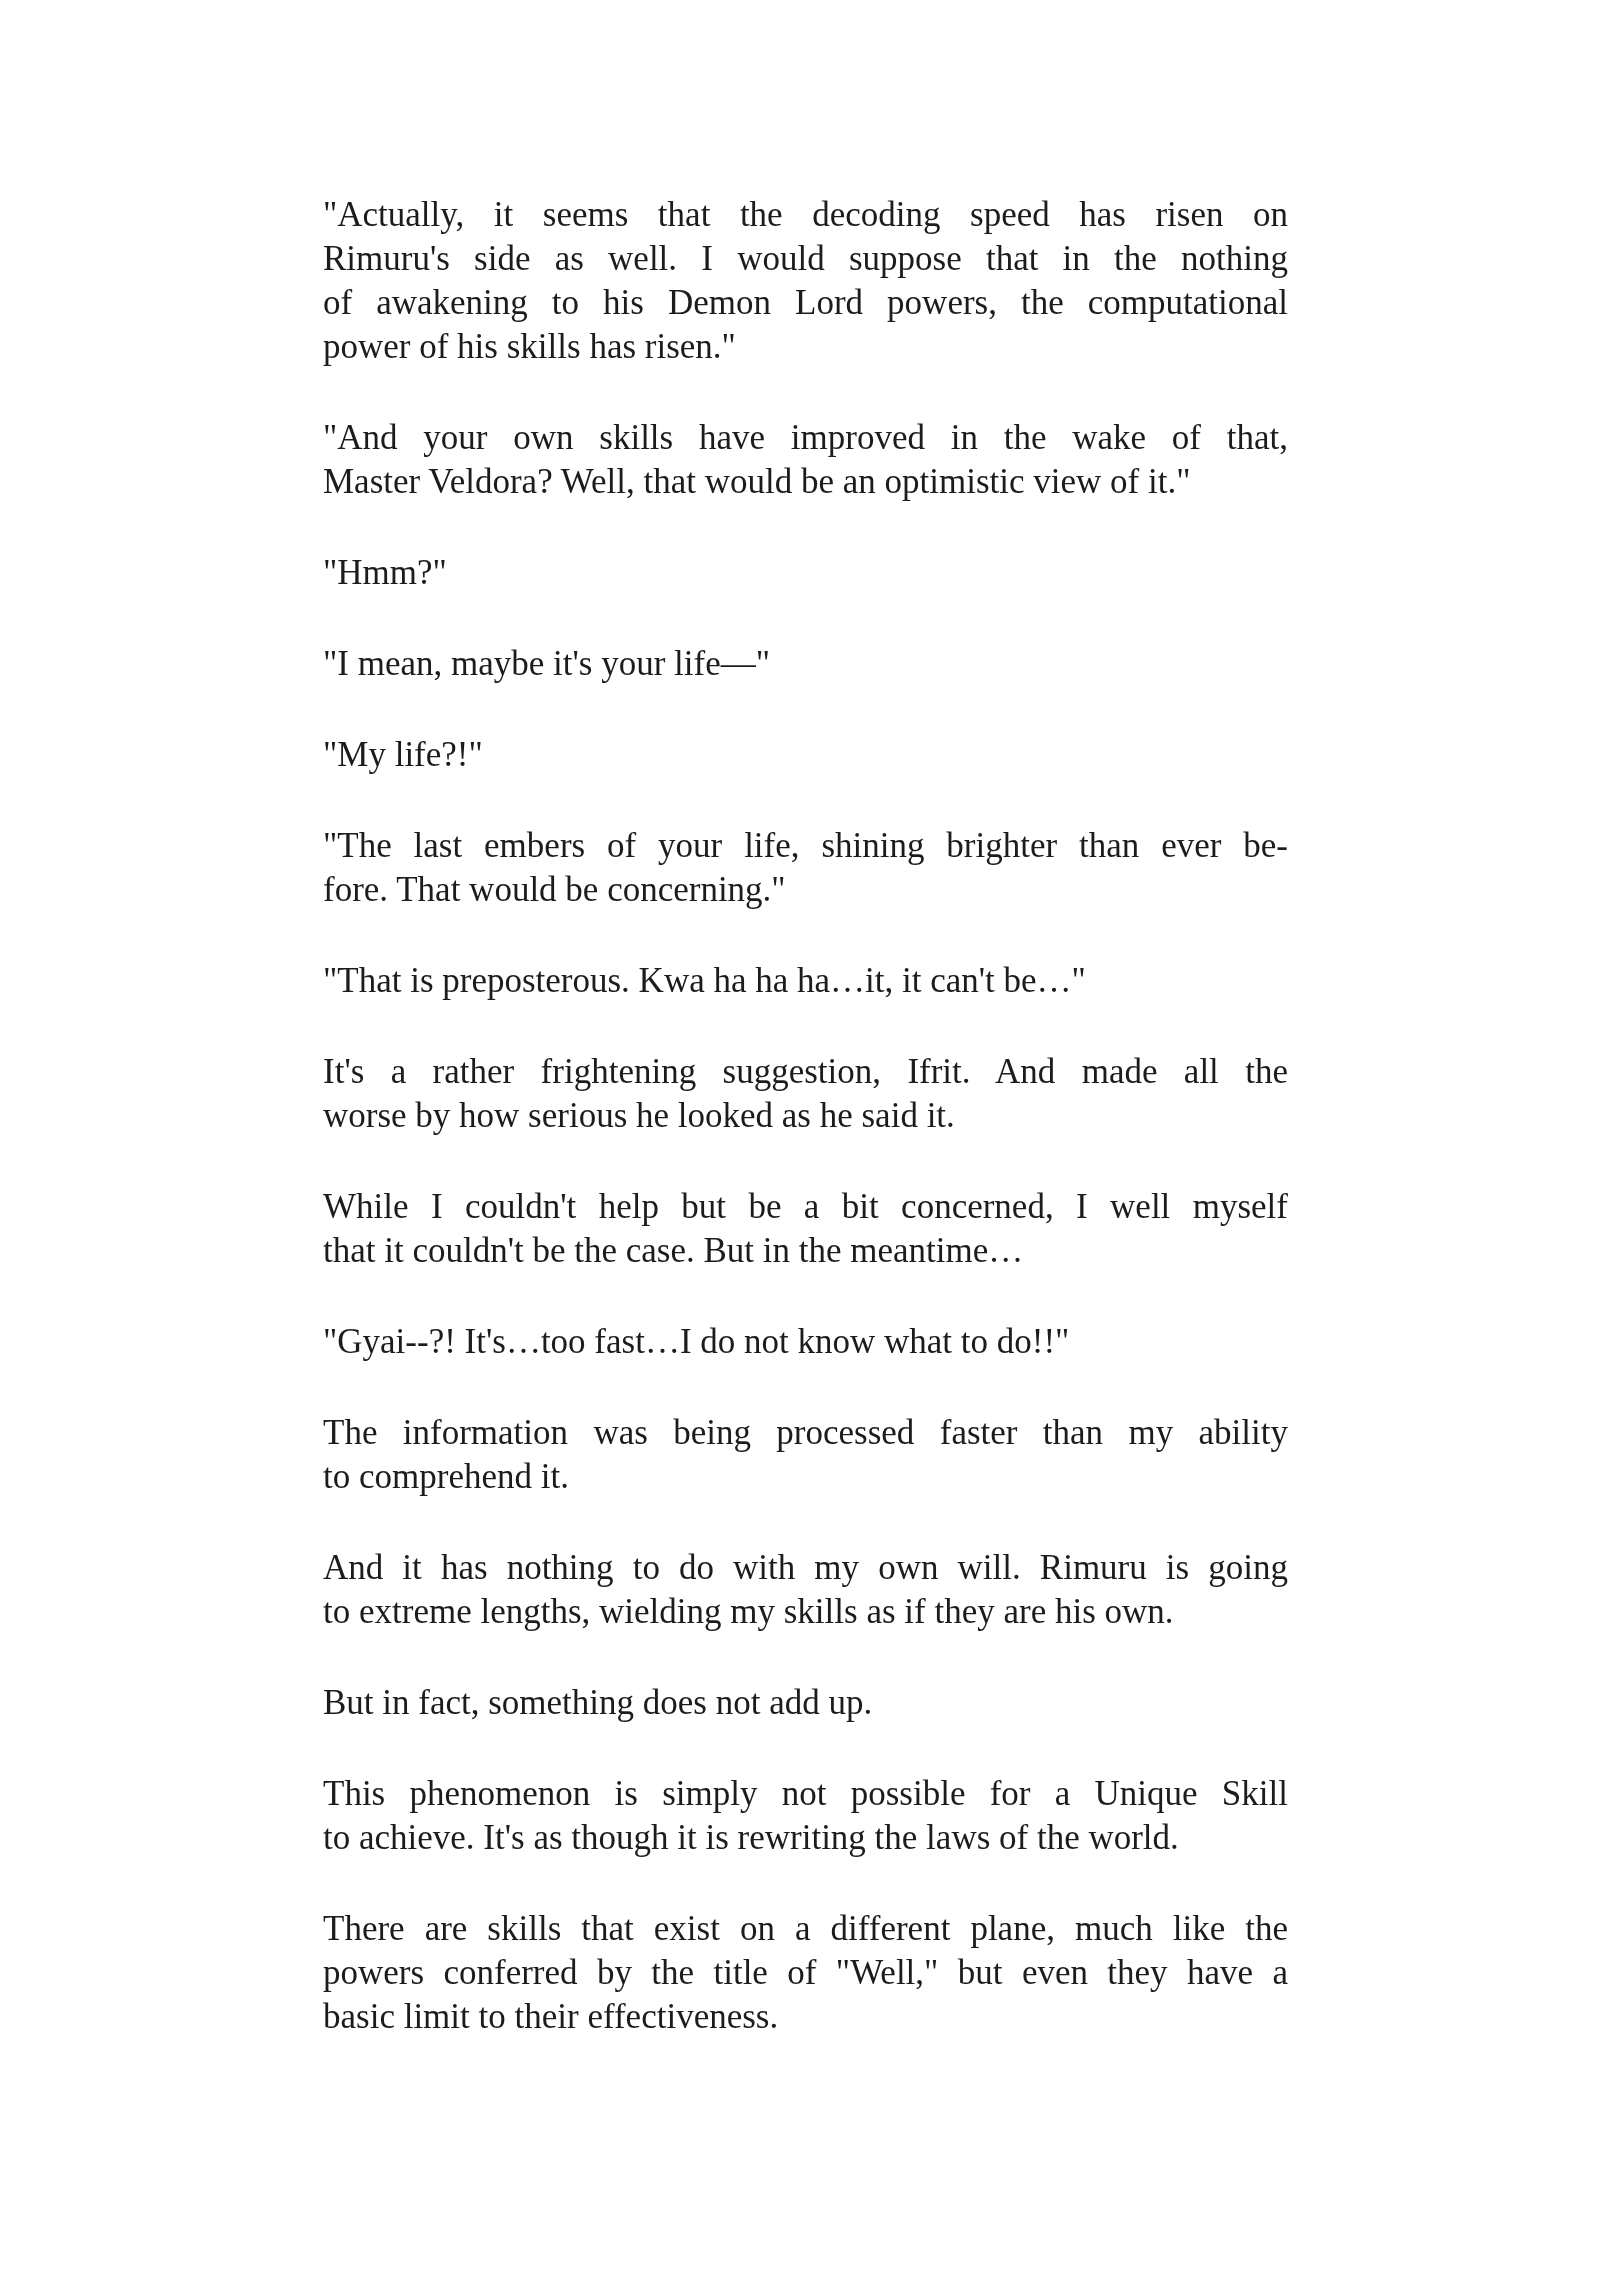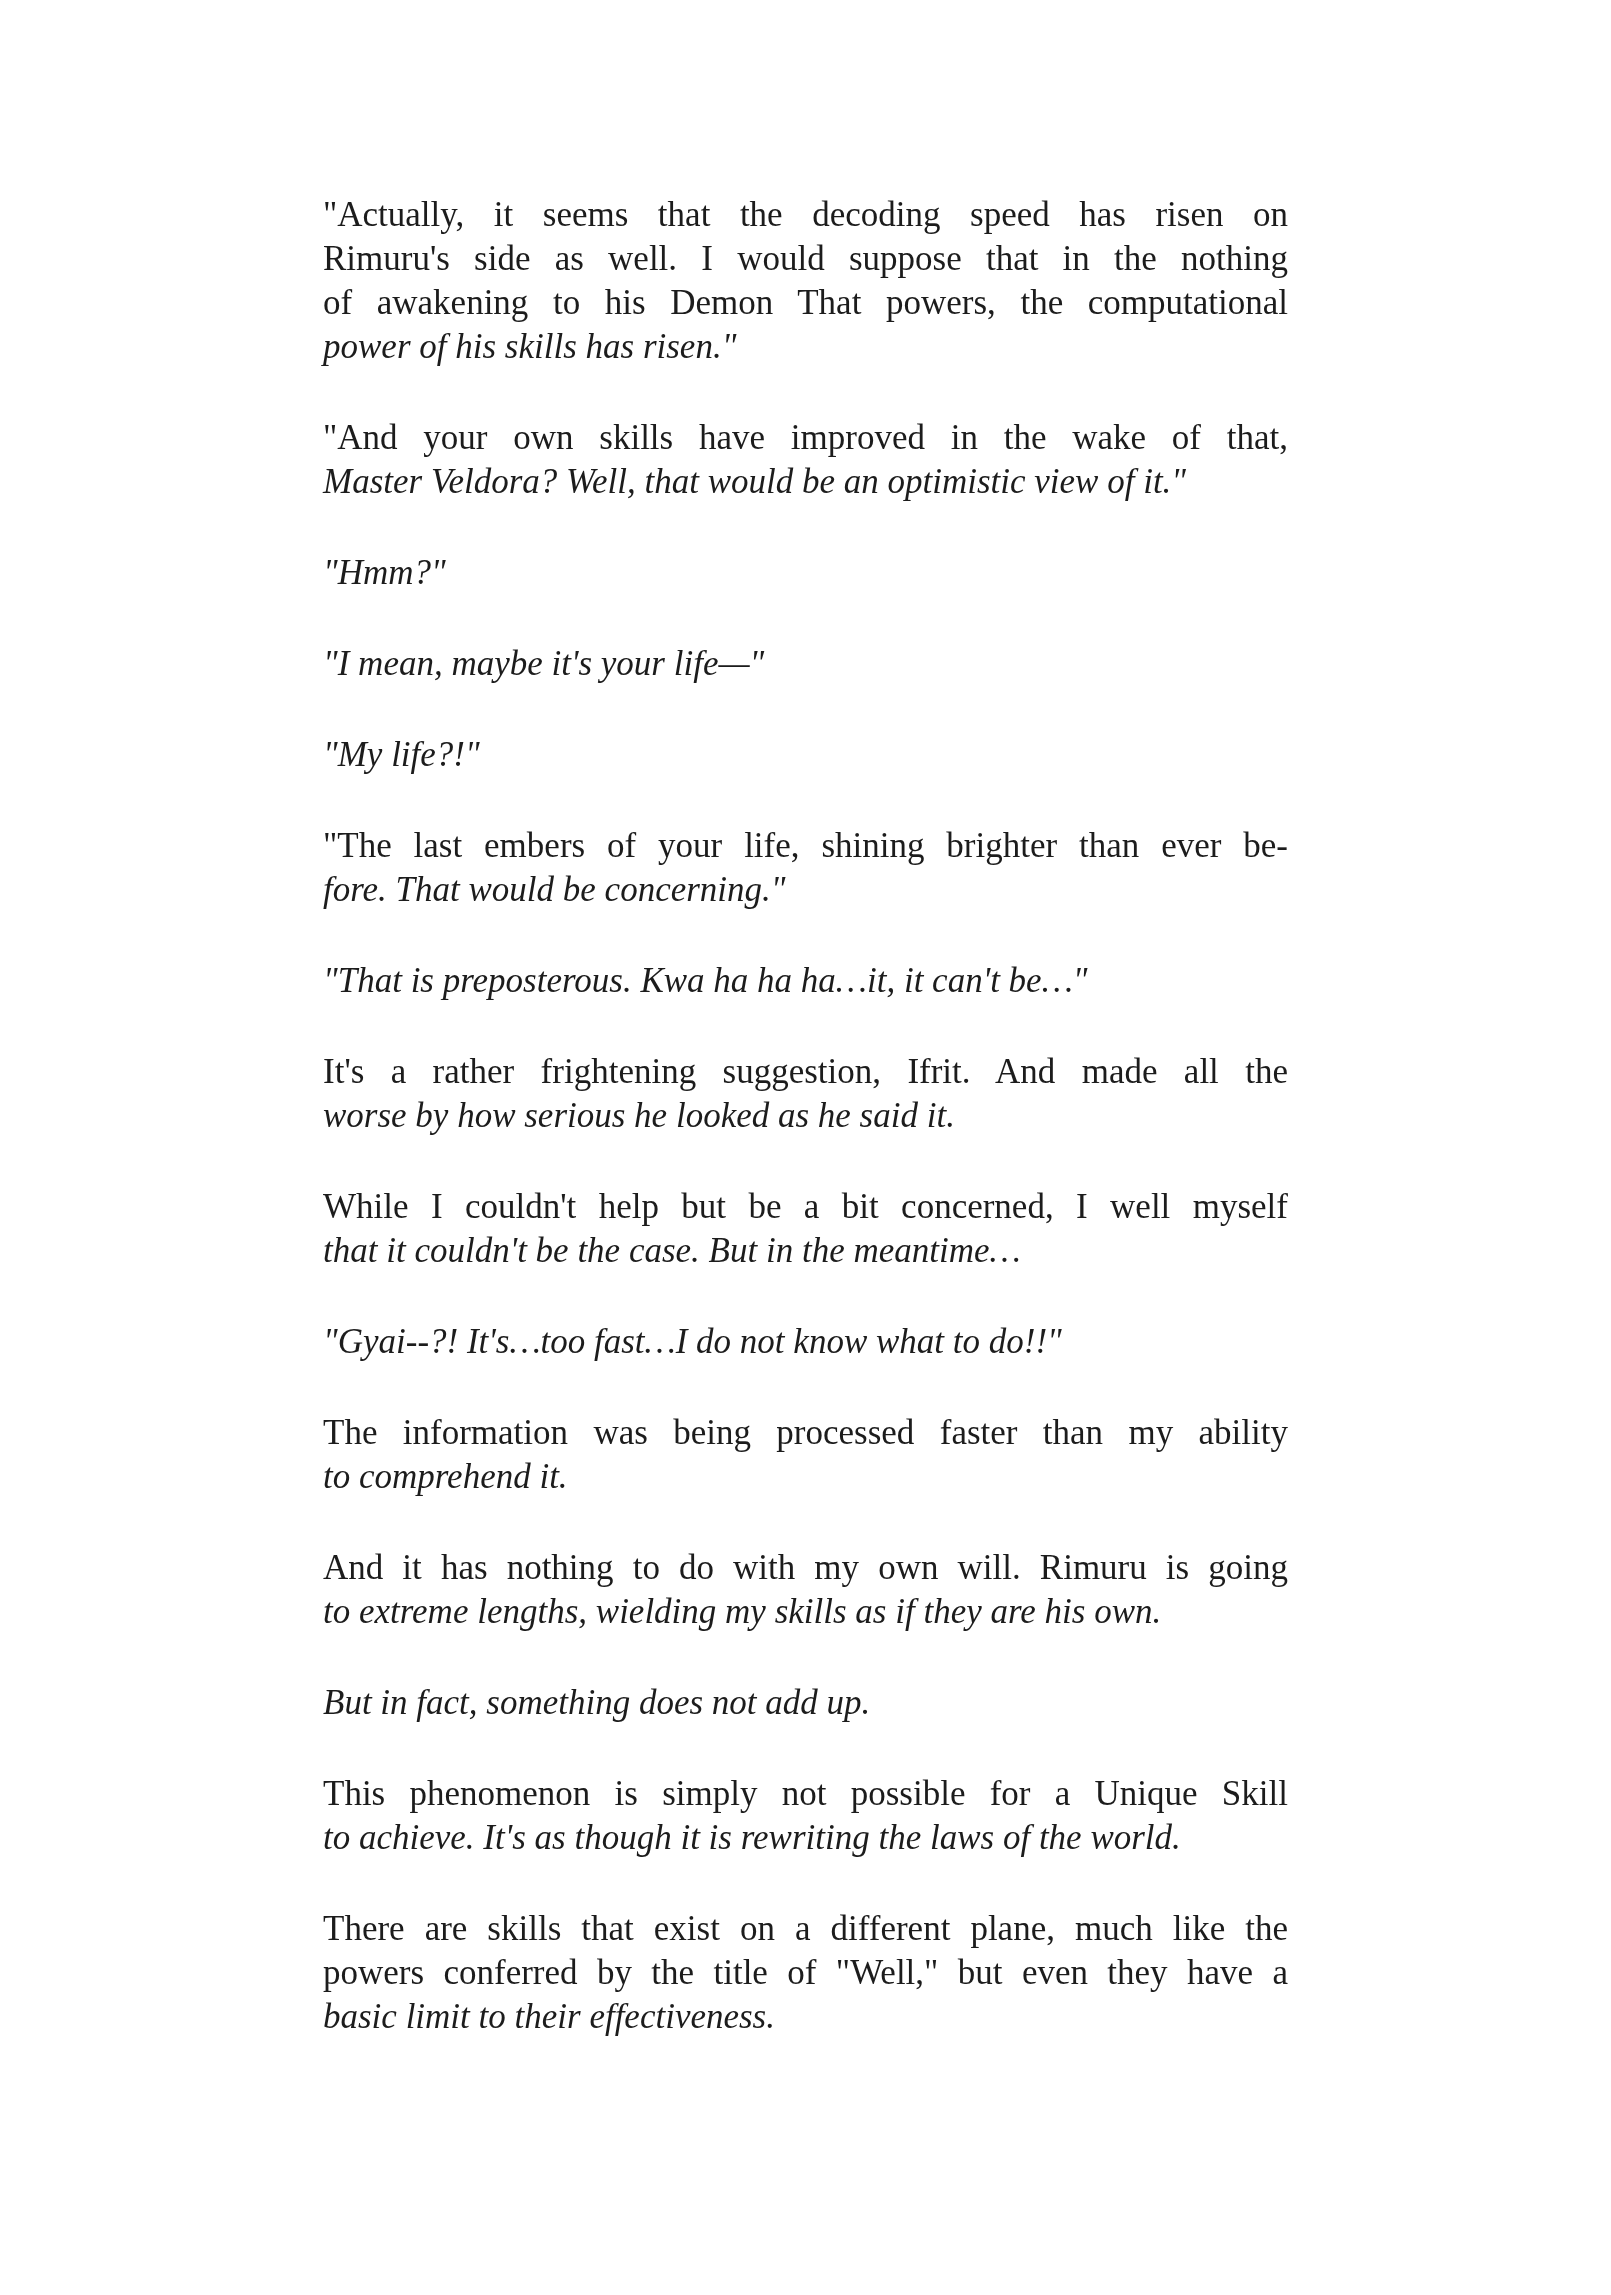--- a/index.html
+++ b/index.html
@@ -35,32 +35,31 @@
     padding: 0;
   }
   .line {
     line-height: 44px;
     text-align: justify;
     text-align-last: justify;
     white-space: normal;
   }
   .line.last {
     text-align-last: left;
-    font-style: italic;
   }
 </style>
 </head>
 <body>
 
 <div class="page">
   <div class="text-block">
       <div class="para">
         <div class="line">"Actually, it seems that the decoding speed has risen on</div>
         <div class="line">Rimuru's side as well. I would suppose that in the nothing</div>
-        <div class="line">of awakening to his Demon That powers, the computational</div>
+        <div class="line">of awakening to his Demon Lord powers, the computational</div>
         <div class="line last">power of his skills has risen."</div>
       </div>
       <div class="para">
         <div class="line">"And your own skills have improved in the wake of that,</div>
         <div class="line last">Master Veldora? Well, that would be an optimistic view of it."</div>
       </div>
       <div class="para">
         <div class="line last">"Hmm?"</div>
       </div>
       <div class="para">

